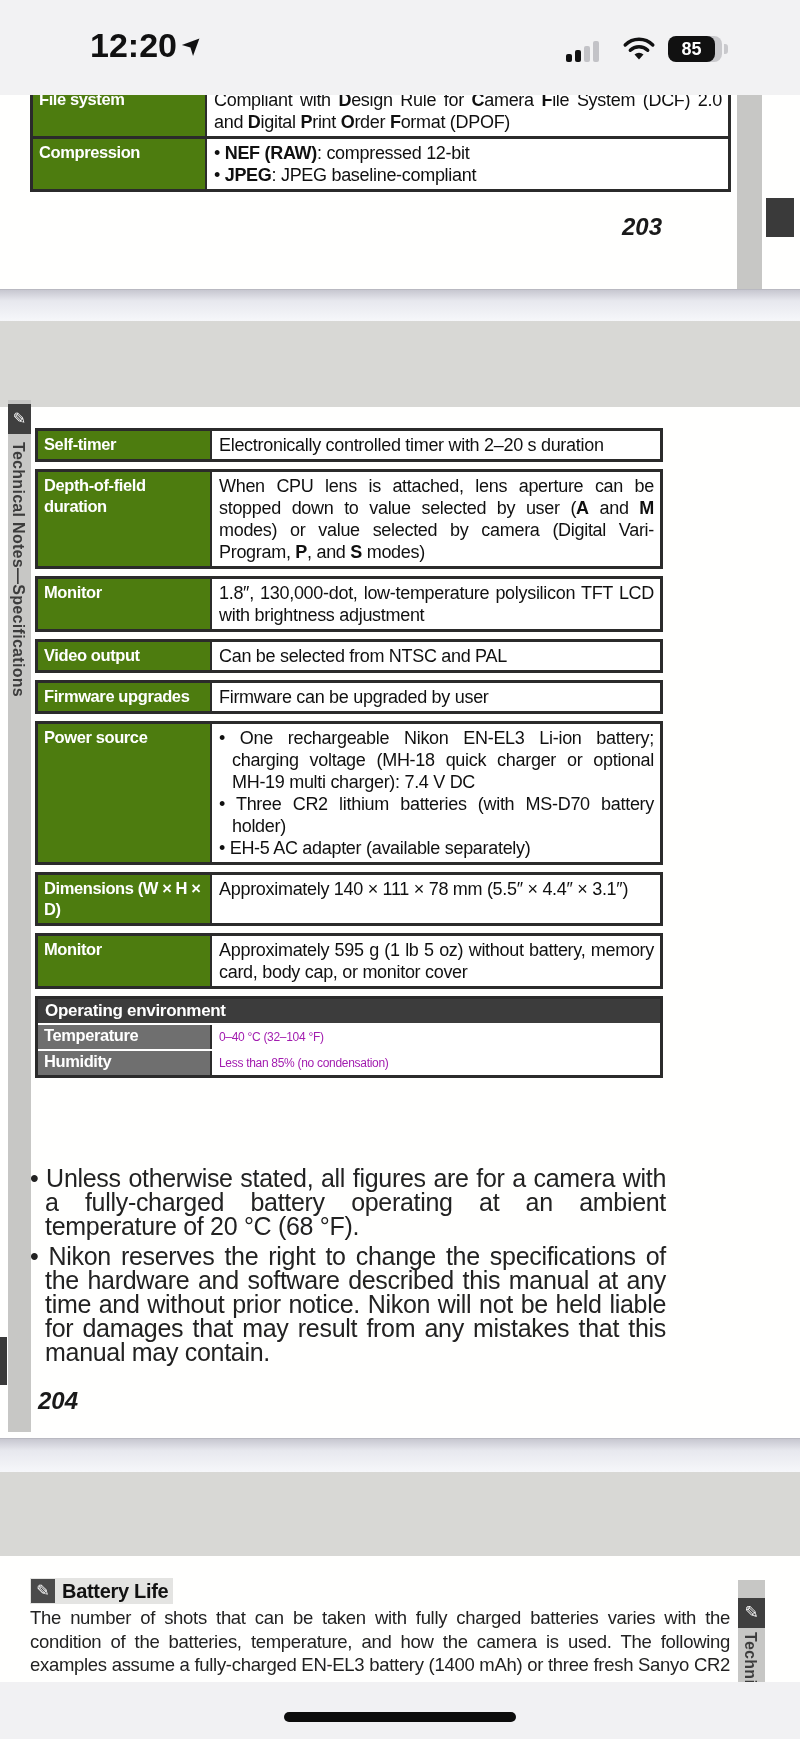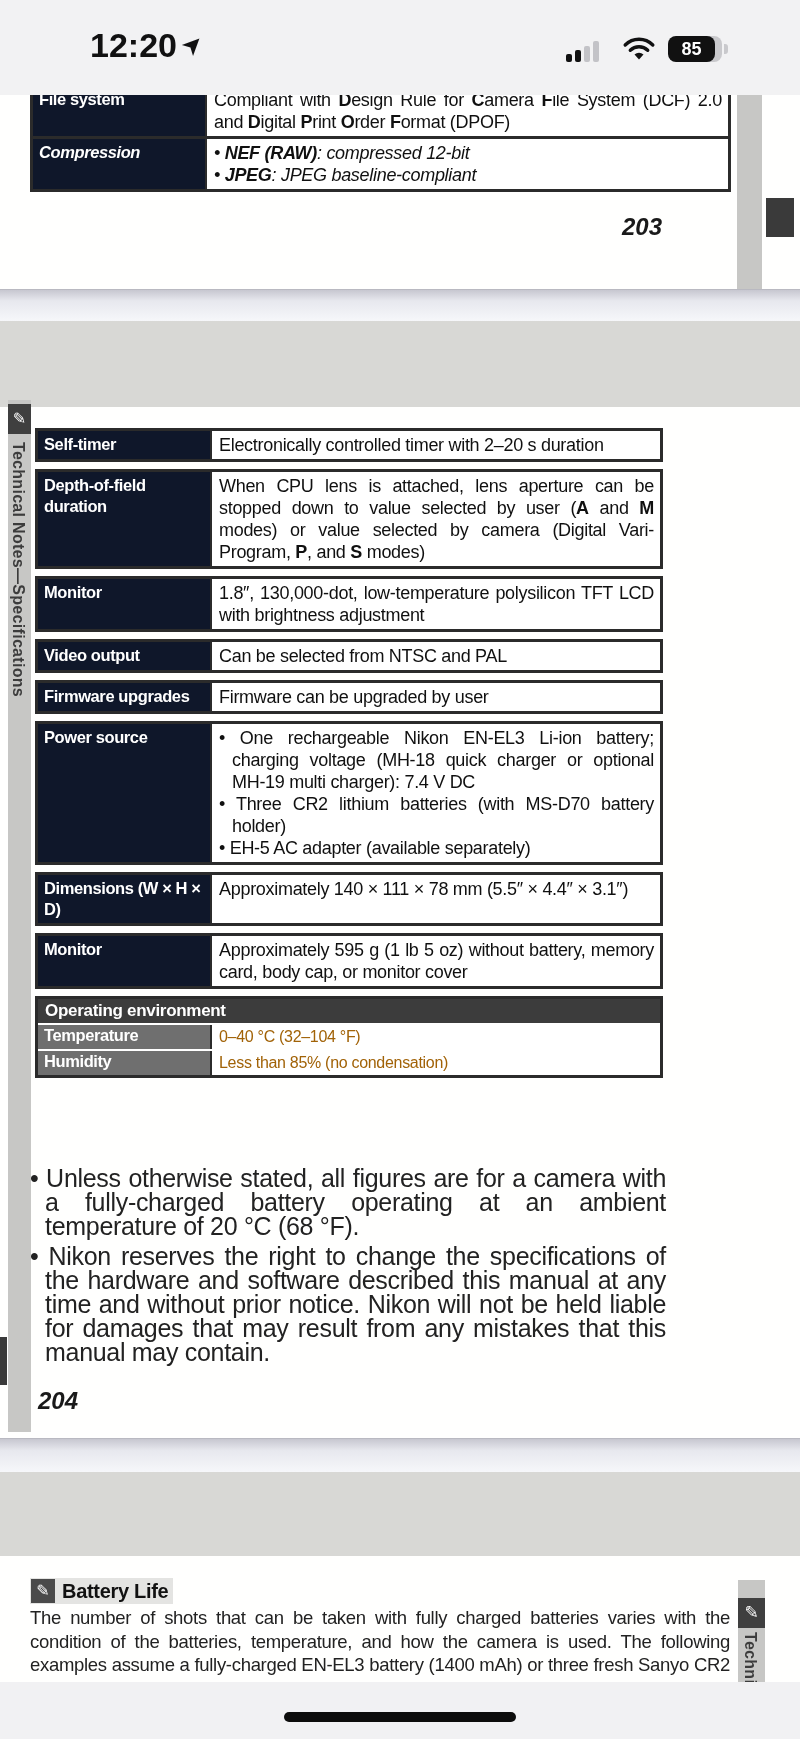--- a/index.html
+++ b/index.html
@@ -27,35 +27,35 @@
     background:linear-gradient(180deg,#c7c7d0 0,#e7e8ee 35%,#f6f7fa 100%);border-top:1px solid #b9b9c1;}
   .gray-band{position:absolute;left:0;top:0;width:800px;background:#d8d8d5;}
   .page-num{position:absolute;font-size:24px;font-weight:600;font-style:italic;color:#1a1a1a;}
   .edge-tab{position:absolute;background:#3a3a3a;}
   .side-strip{position:absolute;background:#c7c7c5;overflow:hidden;}
   .strip-icon{position:absolute;background:#3f3f3f;color:#fff;text-align:center;}
   .v-text{writing-mode:vertical-rl;font-weight:bold;font-size:16px;color:#3c3c3c;white-space:nowrap;letter-spacing:.3px;}
 
   
   .spec-table{position:absolute;}
-  .spec-row{display:flex;align-items:stretch;border:3px solid #2b2b2b;background:#0f172a;margin-bottom:7px;}
+  .spec-row{display:flex;align-items:stretch;border:3px solid #2b2b2b;background:#4d7c0f;margin-bottom:7px;}
   .spec-label{flex:0 0 172px;color:#fff;font-weight:bold;font-size:16.5px;line-height:21px;
     padding:3px 2px 3px 6px;letter-spacing:-.4px;}
   .spec-value{flex:1;background:#fff;border-left:2px solid #2b2b2b;color:#101010;font-size:18px;
     line-height:22px;padding:3px 6px 3px 7px;text-align:justify;letter-spacing:-.3px;}
   .spec-value .li{display:block;padding-left:13px;text-indent:-13px;}
   .t203 .spec-row{margin-bottom:0;}
-  .t203 .spec-row + .spec-row{margin-top:-3px;font-style:italic;}
+  .t203 .spec-row + .spec-row{margin-top:-3px;}
 
   .op-block{border:3px solid #2b2b2b;background:#fff;}
   .op-header{background:#3c3c3c;color:#fff;font-weight:bold;font-size:17px;padding:2px 7px;letter-spacing:-.3px;}
   .op-row{display:flex;border-top:2px solid #fff;background:#6f6f6f;}
   .op-label{flex:0 0 172px;color:#fff;font-weight:bold;font-size:16.5px;padding:1px 2px 1px 6px;letter-spacing:-.4px;border-radius:6px;}
-  .op-value{flex:1;background:#fff;border-left:2px solid #2b2b2b;font-size:16px;line-height:22px;
-    padding:1px 7px;color:#a16207;letter-spacing:-.3px;}
+  .op-value{flex:1;background:#fff;border-left:2px solid #2b2b2b;font-size:12px;line-height:22px;
+    padding:1px 7px;color:#a21caf;letter-spacing:-.3px;}
 
   .notes{position:absolute;left:30px;width:636px;}
   .note{padding-left:15px;text-indent:-15px;font-size:25px;line-height:24px;color:#222;
     text-align:justify;margin:0 0 6px 0;letter-spacing:-.3px;}
 
   
   .bl-head{position:absolute;display:flex;align-items:center;background:#e4e4e2;padding:1px 5px 1px 1px;}
   .bl-icon{width:24px;height:24px;background:#4a4a4a;color:#fff;font-size:16px;line-height:24px;
     text-align:center;margin-right:7px;}
   .bl-title{font-size:20px;font-weight:bold;color:#111;letter-spacing:-.3px;}

